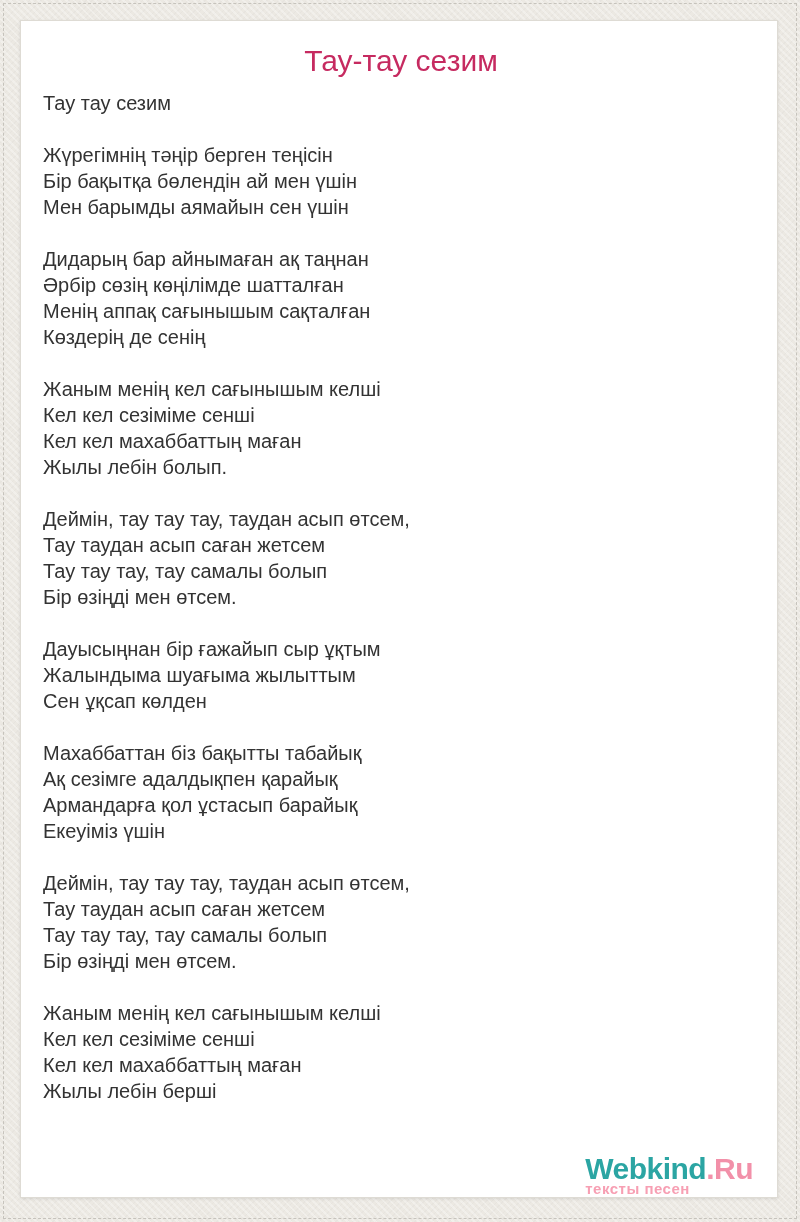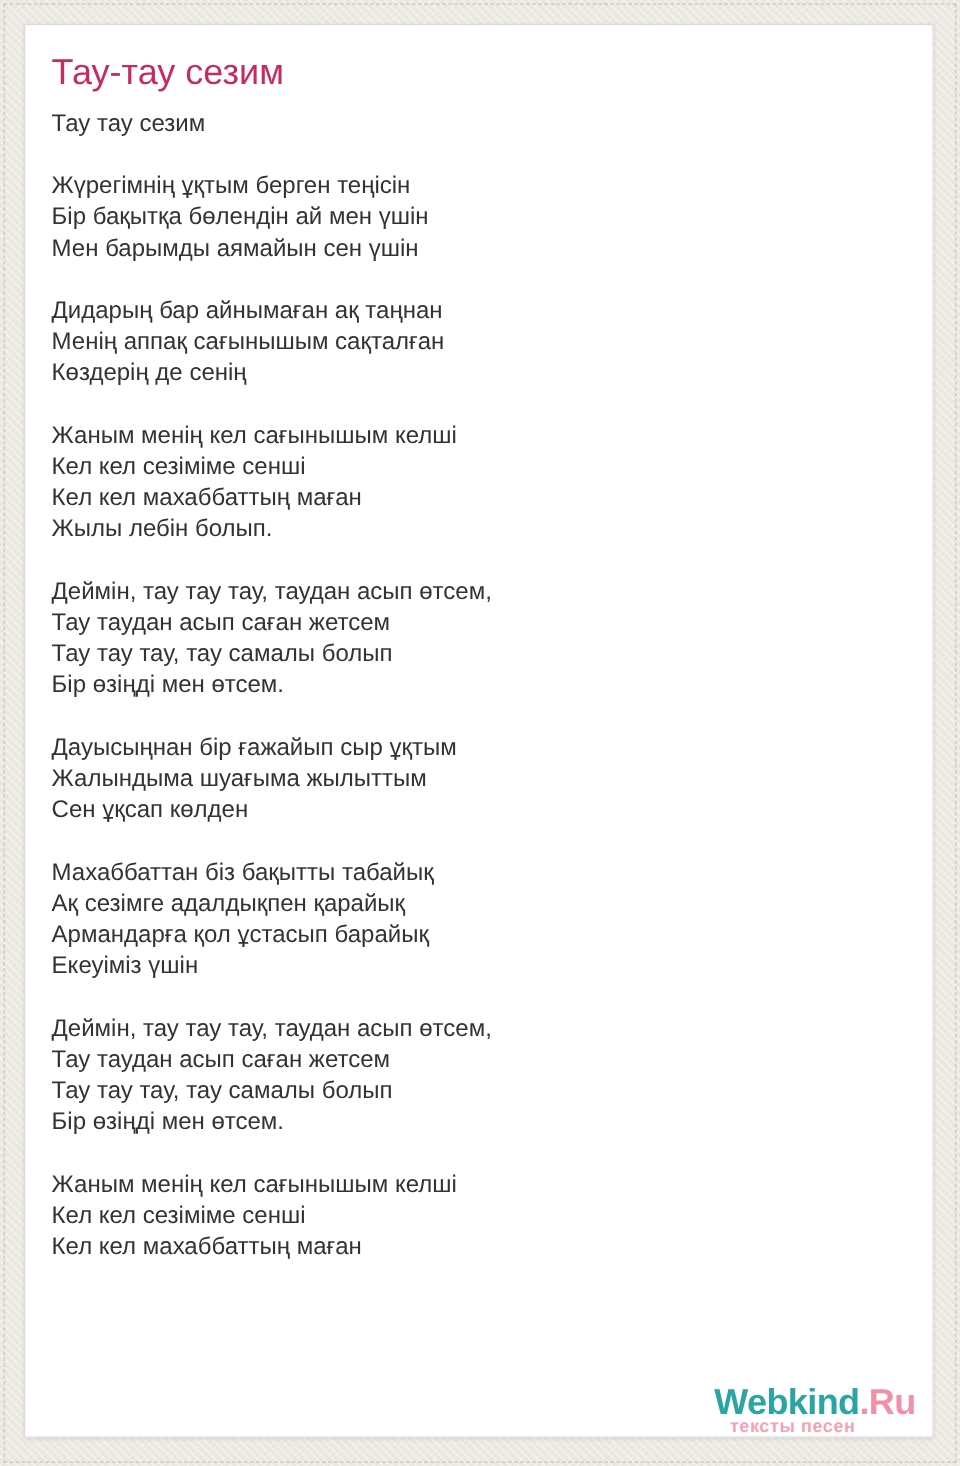--- a/index.html
+++ b/index.html
@@ -36,20 +36,21 @@
     background:var(--card-background);
     border:1px solid #dedbd4;
     box-shadow:0 1px 3px rgba(0,0,0,.10);
     padding:24px 18px 0 22px;
   }
   .song-title{
     font-size:30px;
     font-weight:400;
     line-height:32px;
     color:var(--title-color);
+    text-align:center;
   }
   .artist-line{
     font-size:17px;
     line-height:20px;
     color:#3a3a3a;
     padding-bottom:2px;
     border-bottom:1px dashed var(--separator);
   }
   .artist-line a{
     color:var(--artist-link);
@@ -58,22 +59,22 @@
   }
   .lyrics{
     margin-top:13px;
     font-size:20px;
     line-height:26px;
     color:var(--lyrics-text);
   }
   .stanza{margin-bottom:26px;}
   .logo{
     position:absolute;
-    right:14px; bottom:1px;
-    text-align:center;
+    right:24px; bottom:1px;
+    text-align:left;
     cursor:pointer;
     line-height:30px;
   }
   .logo-main{
     font-size:30px;
     font-weight:700;
     letter-spacing:-.5px;
     color:var(--logo-teal);
     white-space:nowrap;
   }
@@ -96,26 +97,27 @@
 <div class="card">
 
   <h1 class="song-title">Тау-тау сезим</h1>
 
 
   <div class="lyrics">
       <div class="stanza">
         <div class="line">Тау тау сезим</div>
       </div>
       <div class="stanza">
-        <div class="line">Жүрегімнің ұқтым берген теңісін</div>
+        <div class="line">Жүрегімнің тәңір берген теңісін</div>
         <div class="line">Бір бақытқа бөлендін ай мен үшін</div>
         <div class="line">Мен барымды аямайын сен үшін</div>
       </div>
       <div class="stanza">
         <div class="line">Дидарың бар айнымаған ақ таңнан</div>
+        <div class="line">Әрбір сөзің көңілімде шатталған</div>
         <div class="line">Менің аппақ сағынышым сақталған</div>
         <div class="line">Көздерің де сенің</div>
       </div>
       <div class="stanza">
         <div class="line">Жаным менің кел сағынышым келші</div>
         <div class="line">Кел кел сезіміме сенші</div>
         <div class="line">Кел кел махаббаттың маған</div>
         <div class="line">Жылы лебін болып.</div>
       </div>
       <div class="stanza">
@@ -138,20 +140,21 @@
       <div class="stanza">
         <div class="line">Деймін, тау тау тау, таудан асып өтсем,</div>
         <div class="line">Тау таудан асып саған жетсем</div>
         <div class="line">Тау тау тау, тау самалы болып</div>
         <div class="line">Бір өзіңді мен өтсем.</div>
       </div>
       <div class="stanza">
         <div class="line">Жаным менің кел сағынышым келші</div>
         <div class="line">Кел кел сезіміме сенші</div>
         <div class="line">Кел кел махаббаттың маған</div>
+        <div class="line">Жылы лебін берші</div>
       </div>
     </div>
 
   <div class="logo">
     <div class="logo-main"><span>Webkind</span><span class="logo-suffix">.Ru</span></div>
     <div class="logo-tagline">тексты песен</div>
   </div>
 
 </div>
 

